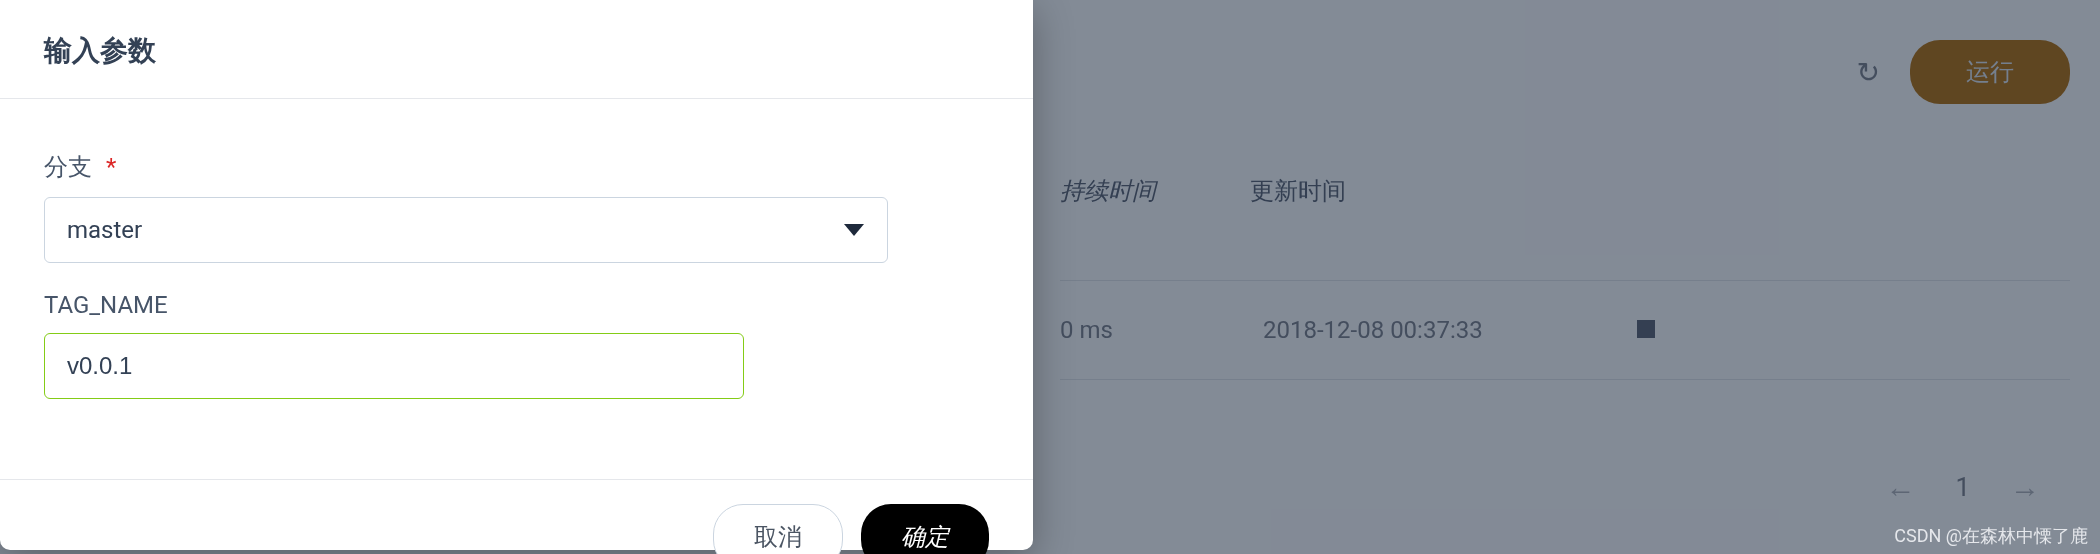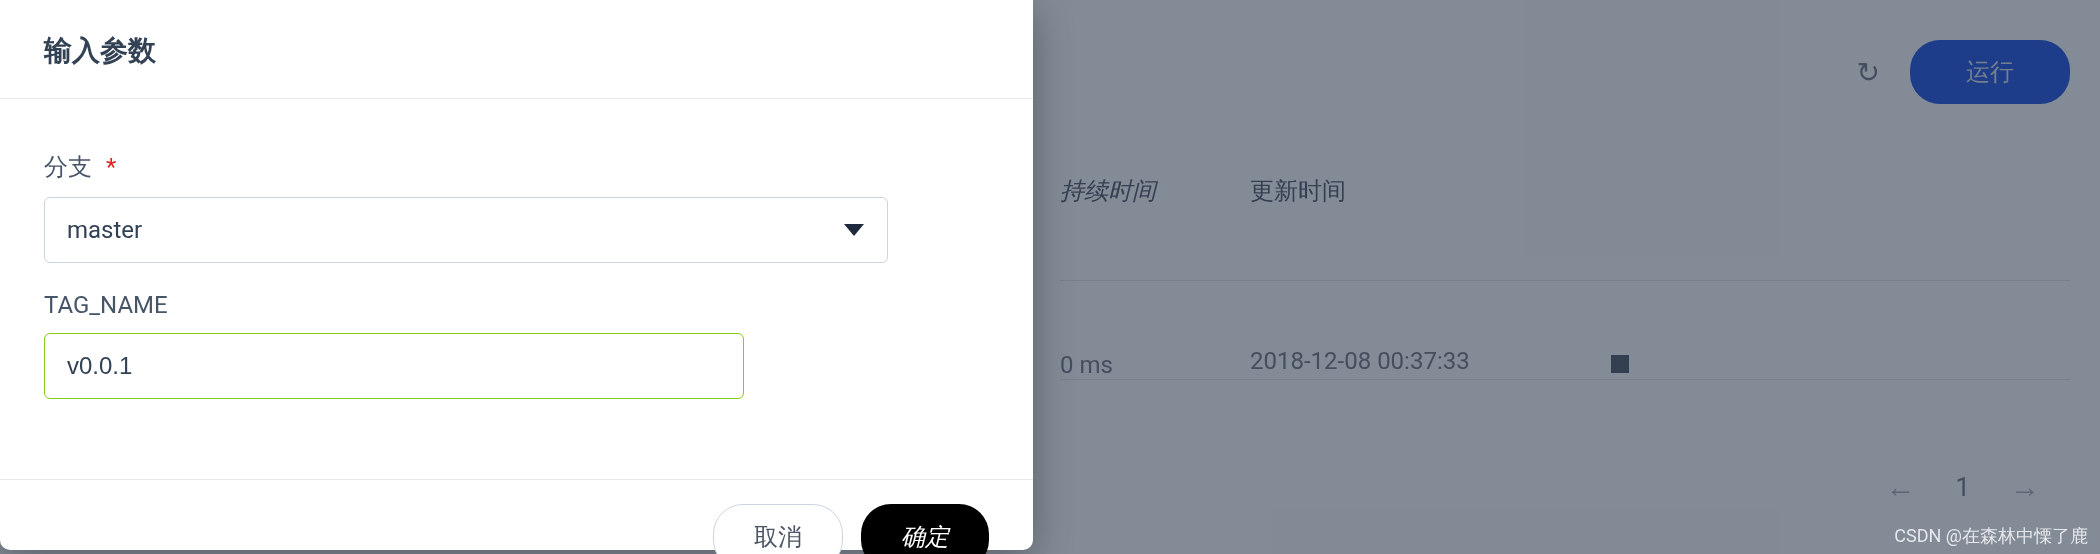--- a/index.html
+++ b/index.html
@@ -40,21 +40,21 @@
       display: flex;
       align-items: center;
       gap: 30px;
     }
     .bg-refresh-icon {
       color: #6b7280;
       font-size: 28px;
       display: inline-block;
     }
     .bg-run-btn {
-      background: #1d4ed8;
+      background: #a16207;
       color: #cbd5e0;
       border: none;
       border-radius: 30px;
       padding: 16px 56px;
       font-size: 24px;
       cursor: pointer;
     }
     .bg-table-header {
       position: absolute;
       top: 175px;
@@ -70,26 +70,27 @@
     }
     .bg-th-update {
       width: 340px;
     }
     .bg-table-row {
       position: absolute;
       top: 280px;
       left: 1060px;
       right: 30px;
       display: flex;
-      align-items: flex-end;
+      align-items: center;
       color: #6b7280;
       font-size: 24px;
       height: 100px;
       border-top: 1px solid rgba(150,160,175,0.3);
       border-bottom: 1px solid rgba(150,160,175,0.3);
+      gap: 13px;
     }
     .bg-td-duration {
       width: 190px;
     }
     .bg-td-update {
       width: 340px;
       line-height: 1.5;
     }
     .bg-td-icon {
       width: 60px;

